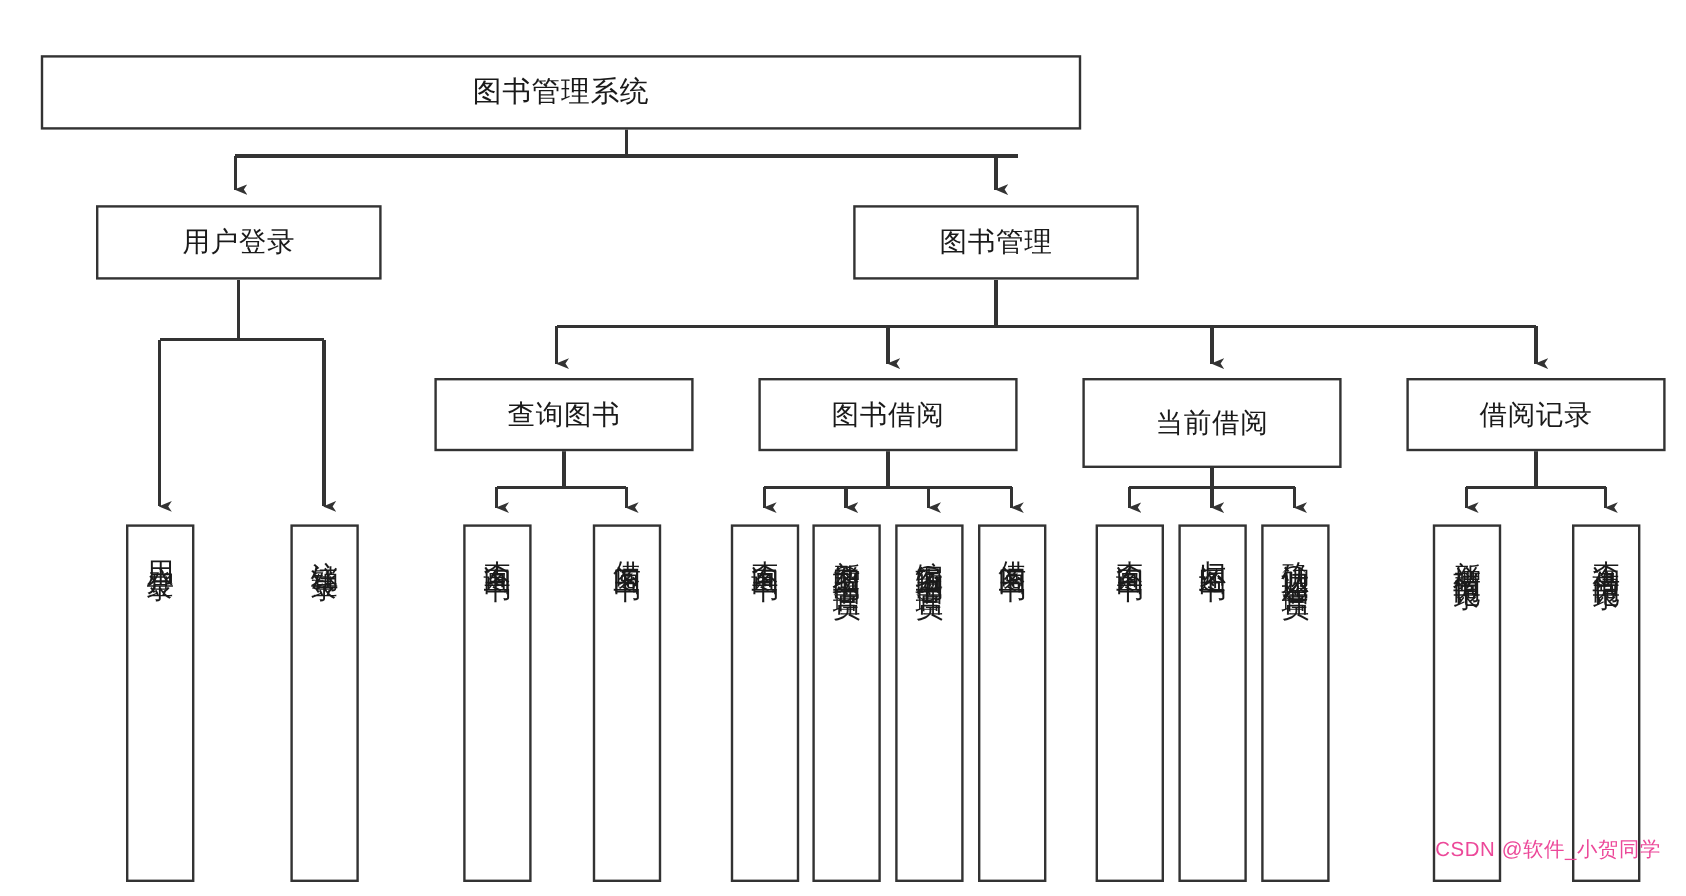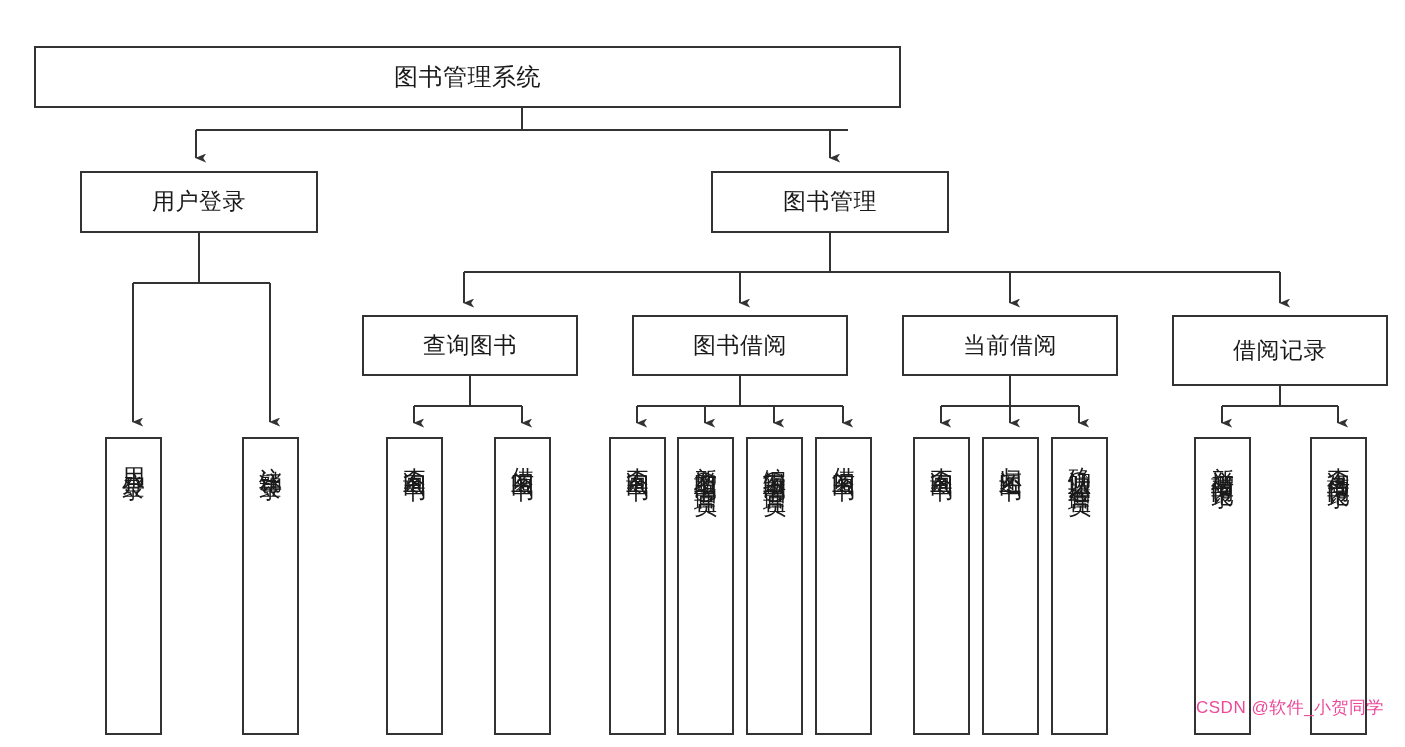--- a/index.html
+++ b/index.html
@@ -136,24 +136,24 @@
   <div class="node horizontal" style="left:711px; top:171px; width:238px; height:62px;font-family:Liberation Serif, serif;">
     <span class="node-label">图书管理</span>
   </div>
 
   <div class="node horizontal" style="left:362px; top:315px; width:216px; height:61px;">
     <span class="node-label">查询图书</span>
   </div>
   <div class="node horizontal" style="left:632px; top:315px; width:216px; height:61px;">
     <span class="node-label">图书借阅</span>
   </div>
-  <div class="node horizontal" style="left:902px; top:315px; width:216px; height:61px;">
+  <div class="node horizontal" style="left:902px; top:315px; width:216px; height:75px;">
     <span class="node-label">当前借阅</span>
   </div>
-  <div class="node horizontal" style="left:1172px; top:315px; width:216px; height:71px;">
+  <div class="node horizontal" style="left:1172px; top:315px; width:216px; height:61px;">
     <span class="node-label">借阅记录</span>
   </div>
 
   <div class="node vertical" style="left:105px; top:437px; width:57px; height:298px;">
     <span class="node-label">用户登录</span>
   </div>
   <div class="node vertical" style="left:242px; top:437px; width:57px; height:298px;">
     <span class="node-label">注销登录</span>
   </div>
 

